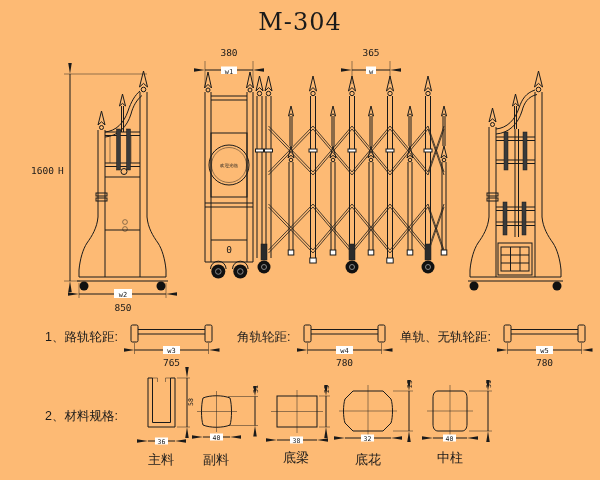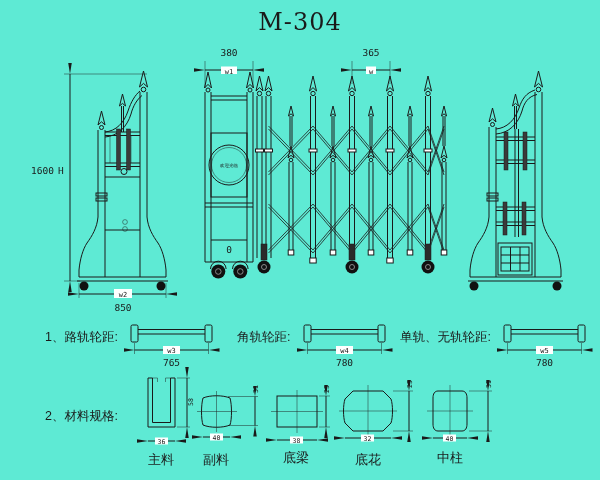--- a/index.html
+++ b/index.html
@@ -1,16 +1,16 @@
 <!DOCTYPE html>
 <html><head>
 <meta charset="utf-8">
 <style>
   html,body { margin:0; padding:0; background:#ffffff; }
-  #stage { width:600px; height:480px; position:relative; background:#5eead4; overflow:hidden;text-decoration:underline; }
+  #stage { width:600px; height:480px; position:relative; background:#fdba74; overflow:hidden;text-decoration:underline; }
   svg { display:block; }
   .ln   { stroke:#1a1a1a; stroke-width:1; fill:none; }
   .thin { stroke:#1a1a1a; stroke-width:0.55; fill:none; opacity:0.85; }
   .dark { fill:#3a3a3a; stroke:#1a1a1a; stroke-width:0.5; }
   .blk  { fill:#111111; stroke:none; }
   .wht  { fill:#ffffff; stroke:none; }
   text  { fill:#1a1a1a; }
   .title{ font-family:"DejaVu Serif", serif; font-size:24px; letter-spacing:1px; }
   .dim  { font-family:"DejaVu Sans Mono", monospace; font-size:9.5px; }
   .dimS { font-family:"DejaVu Sans Mono", monospace; font-size:7px; }

